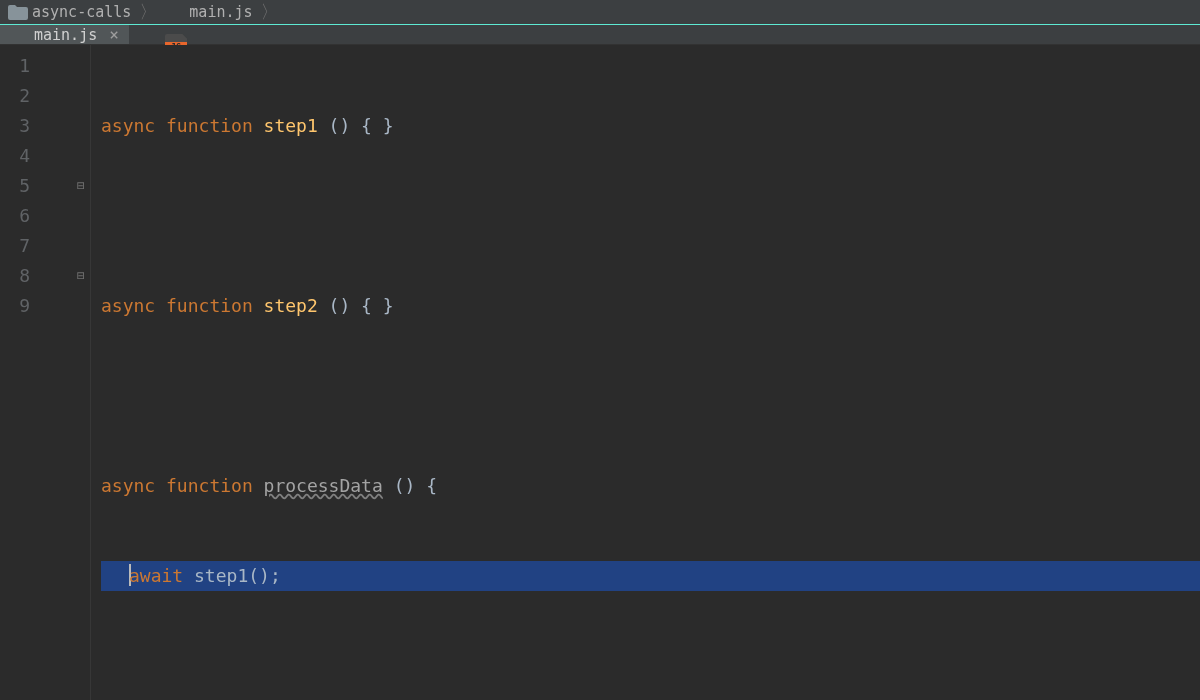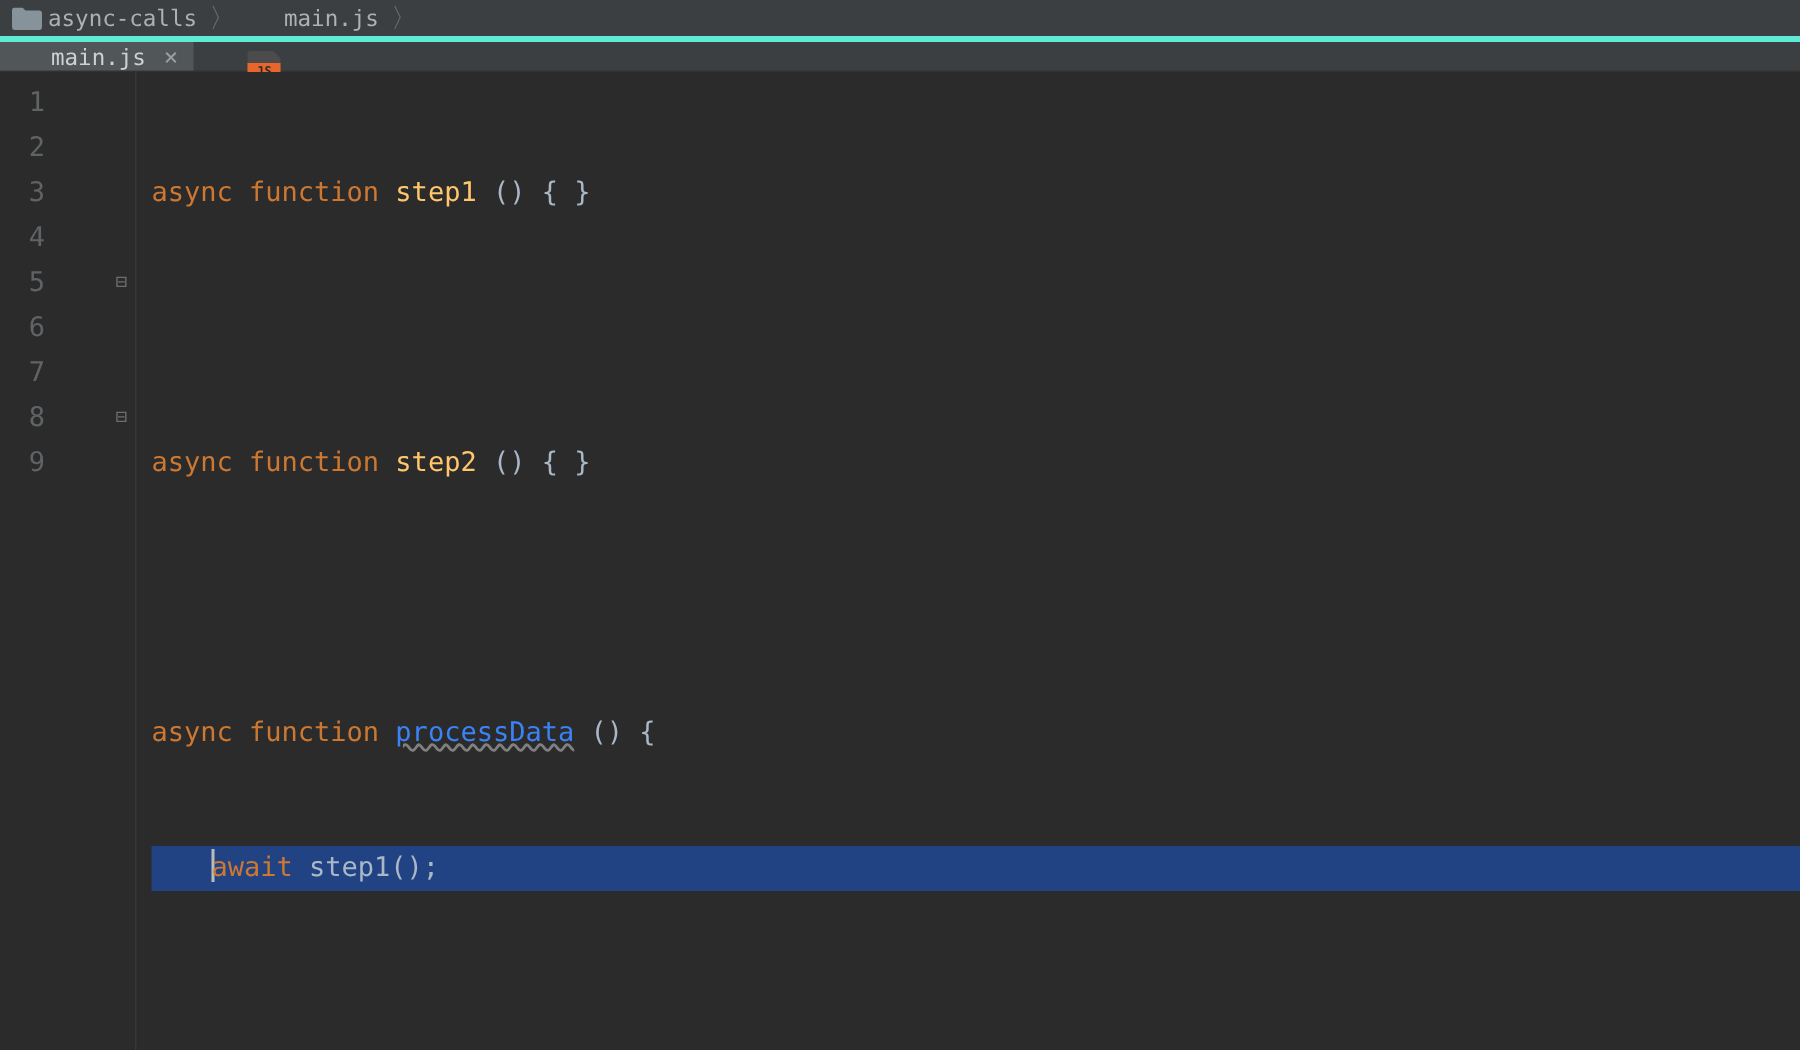--- a/index.html
+++ b/index.html
@@ -18,21 +18,21 @@
     --gutter-bg: #313335;
     --border: #555555;
     --js-orange: #e8662c;
     --js-text: #343434;
     --breadcrumb-fg:#b0b0b0;
   }
   html,body{margin:0;padding:0;height:100%;width:100%;background:var(--bg);font-family:"Menlo","Consolas","DejaVu Sans Mono",monospace;color:var(--fg);overflow:hidden;}
   .app{display:flex;flex-direction:column;height:100vh;width:100vw;}
 
   
-  .breadcrumb{height:34px;background:var(--bg-dark);display:flex;align-items:center;font-size:15px;color:var(--breadcrumb-fg);padding:0 2px;border-bottom:4px solid #5eead4;}
+  .breadcrumb{height:34px;background:var(--bg-dark);display:flex;align-items:center;font-size:15px;color:var(--breadcrumb-fg);padding:0 2px;border-bottom:1px solid #5eead4;}
   .bc-item{display:flex;align-items:center;gap:6px;padding:0 6px;height:100%;cursor:pointer;}
   .bc-sep{color:#6e6e6e;font-size:18px;padding:0 2px;user-select:none;}
   .folder-icon svg, .file-icon svg{display:block;}
   .folder-icon{width:18px;height:14px;}
   .file-icon{width:18px;height:18px;flex:none;}
 
   
   .tabs{height:34px;background:var(--bg-dark);display:flex;align-items:stretch;border-bottom:1px solid #323232;}
   .tab{display:flex;align-items:center;gap:6px;padding:0 10px;background:var(--bg-tab);color:#d0d0d0;font-size:15px;cursor:pointer;border-right:1px solid #3c3f41;}
   .tab .close{color:#9e9e9e;font-size:16px;margin-left:6px;cursor:pointer;}
@@ -40,26 +40,26 @@
   
   .editor{flex:1;display:flex;background:var(--bg);position:relative;font-size:18px;line-height:30px;}
   .gutter{width:90px;background:var(--bg);color:var(--gutter-fg);text-align:right;padding:6px 0 0 0;user-select:none;position:relative;border-right:1px solid var(--indent-guide);}
   .gutter .ln-col{position:absolute;left:0;top:6px;width:40px;}
   .gutter .ln{height:30px;padding-right:10px;}
   .gutter .folds{position:absolute;right:2px;top:6px;width:14px;}
   .fold{height:30px;display:flex;align-items:center;justify-content:center;color:#6e6e6e;font-size:13px;cursor:pointer;}
   .code{flex:1;padding:6px 0 0 10px;position:relative;white-space:pre;}
   .code-line{height:30px;}
   .sel{background:var(--selection);}
-  .sel .code-inner{display:inline-block;padding-left:12px;}
+  .sel .code-inner{display:inline-block;}
   .indent{display:inline-block;width:28px;}
   .caret{display:inline-block;width:2px;height:22px;background:#bbbbbb;vertical-align:-4px;margin-right:-2px;animation:none;}
   .kw{color:var(--kw);font-weight:normal;}
   .fn{color:var(--fn);}
-  .fn-u{color:#3b82f6;text-decoration-line:underline;text-decoration-style:wavy;text-decoration-color:#808080;}
+  .fn-u{color:#a3a3a3;text-decoration-line:underline;text-decoration-style:wavy;text-decoration-color:#808080;}
   .par{color:var(--paren);}
 
   
   .js-badge{display:inline-flex;align-items:flex-end;justify-content:center;width:22px;height:18px;background:#4b4b4b;border-radius:2px 2px 0 0;position:relative;margin-top:31px;}
   .js-badge::before{content:"";position:absolute;right:-1px;top:-1px;width:7px;height:7px;background:var(--bg-dark);clip-path:polygon(100% 0,0 0,100% 100%);}
   .js-badge .band{width:100%;height:10px;background:var(--js-orange);display:flex;align-items:center;justify-content:center;font-size:8px;font-weight:bold;color:#2b2b2b;letter-spacing:0.5px;}
 </style>
 </head>
 <body>
 

